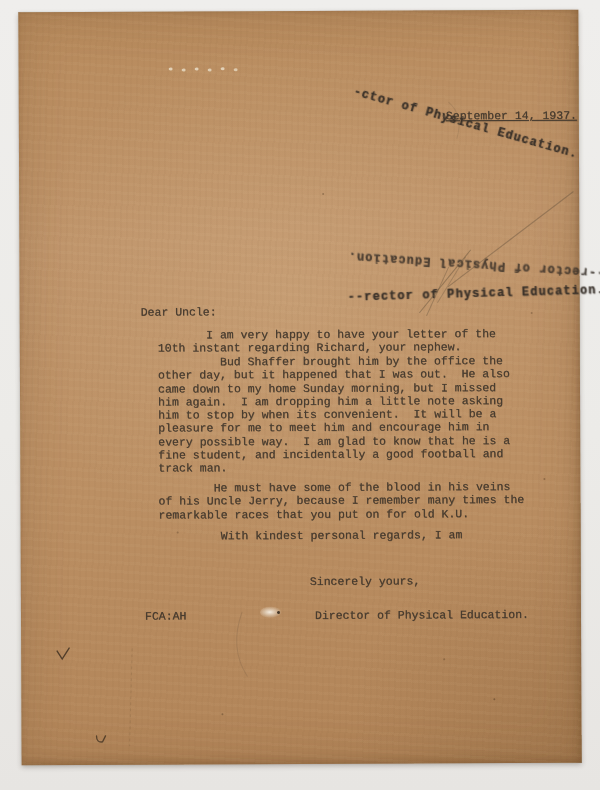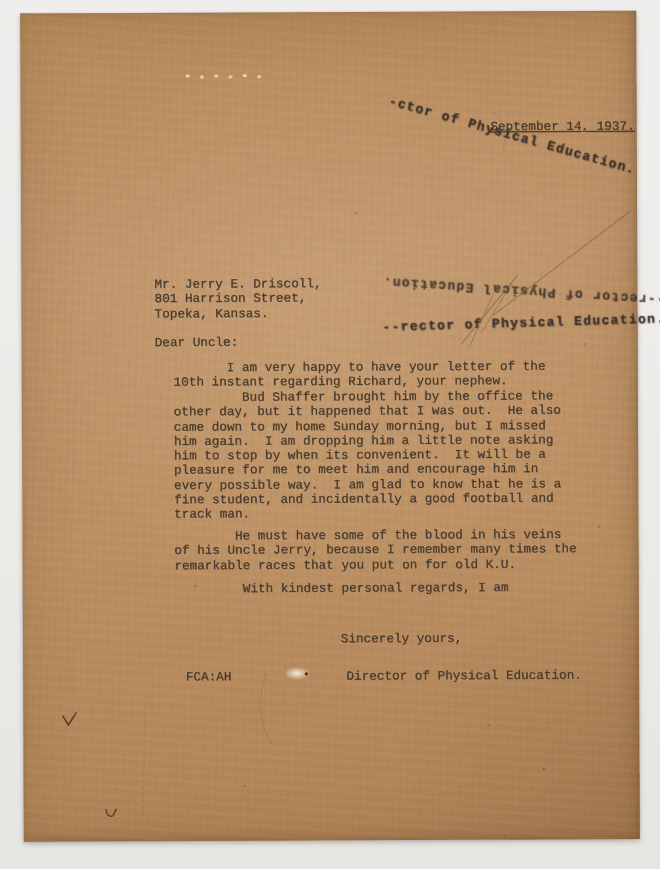--- a/index.html
+++ b/index.html
@@ -50,21 +50,21 @@
   .stamp-upside{left:328px;top:247px;transform:rotate(184deg);transform-origin:center;filter:blur(0.5px);opacity:.85;}
   .stamp-mid{left:328px;top:280px;transform:rotate(-1.5deg);transform-origin:left center;}
   .date-line{left:427px;top:99px;text-decoration:underline;}
   .addr{left:121px;top:241px;}
   .salutation{left:121px;top:294px;}
   .p1{left:138px;top:317px;}
   .p2{left:138px;top:344px;}
   .p3{left:138px;top:470px;}
   .regards{left:138px;top:518px;}
   .closing{left:289px;top:564px;}
-  .initials{left:148px;top:598px;}
+  .initials{left:124px;top:598px;}
   .sig-title{left:294px;top:598px;}
   .blemish{
     position:absolute;left:239px;top:595px;width:22px;height:12px;border-radius:50%;
     background:radial-gradient(ellipse at 45% 50%, rgba(246,240,228,0.95), rgba(246,240,228,0) 70%);
   }
   .blemish-dot{
     position:absolute;left:256px;top:600px;width:3px;height:3px;border-radius:50%;
     background:rgba(45,35,25,0.85);
   }
   .speck{
@@ -93,21 +93,20 @@
 </head>
 <body>
 
 <div class="scene">
   <div class="paper">
     <div class="grain"></div>
 
     <div class="stamp stamp-top">-ctor of Physical Education.</div>
     <div class="ink date-line">September 14, 1937.</div>
 
-    <div class="ink addr"><div>Mr. Jerry E. Driscoll,</div><div>801 Harrison Street,</div><div>Topeka, Kansas.</div></div>
     <div class="stamp stamp-upside">--rector of Physical Education.</div>
     <div class="stamp stamp-mid">--rector of Physical Education.</div>
 
     <div class="ink salutation">Dear Uncle:</div>
 
     <div class="ink p1"><div>       I am very happy to have your letter of the</div><div>10th instant regarding Richard, your nephew.</div></div>
     <div class="ink p2"><div>         Bud Shaffer brought him by the office the</div><div>other day, but it happened that I was out.  He also</div><div>came down to my home Sunday morning, but I missed</div><div>him again.  I am dropping him a little note asking</div><div>him to stop by when its convenient.  It will be a</div><div>pleasure for me to meet him and encourage him in</div><div>every possible way.  I am glad to know that he is a</div><div>fine student, and incidentally a good football and</div><div>track man.</div></div>
     <div class="ink p3"><div>        He must have some of the blood in his veins</div><div>of his Uncle Jerry, because I remember many times the</div><div>remarkable races that you put on for old K.U.</div></div>
 
     <div class="ink regards">         With kindest personal regards, I am</div>

